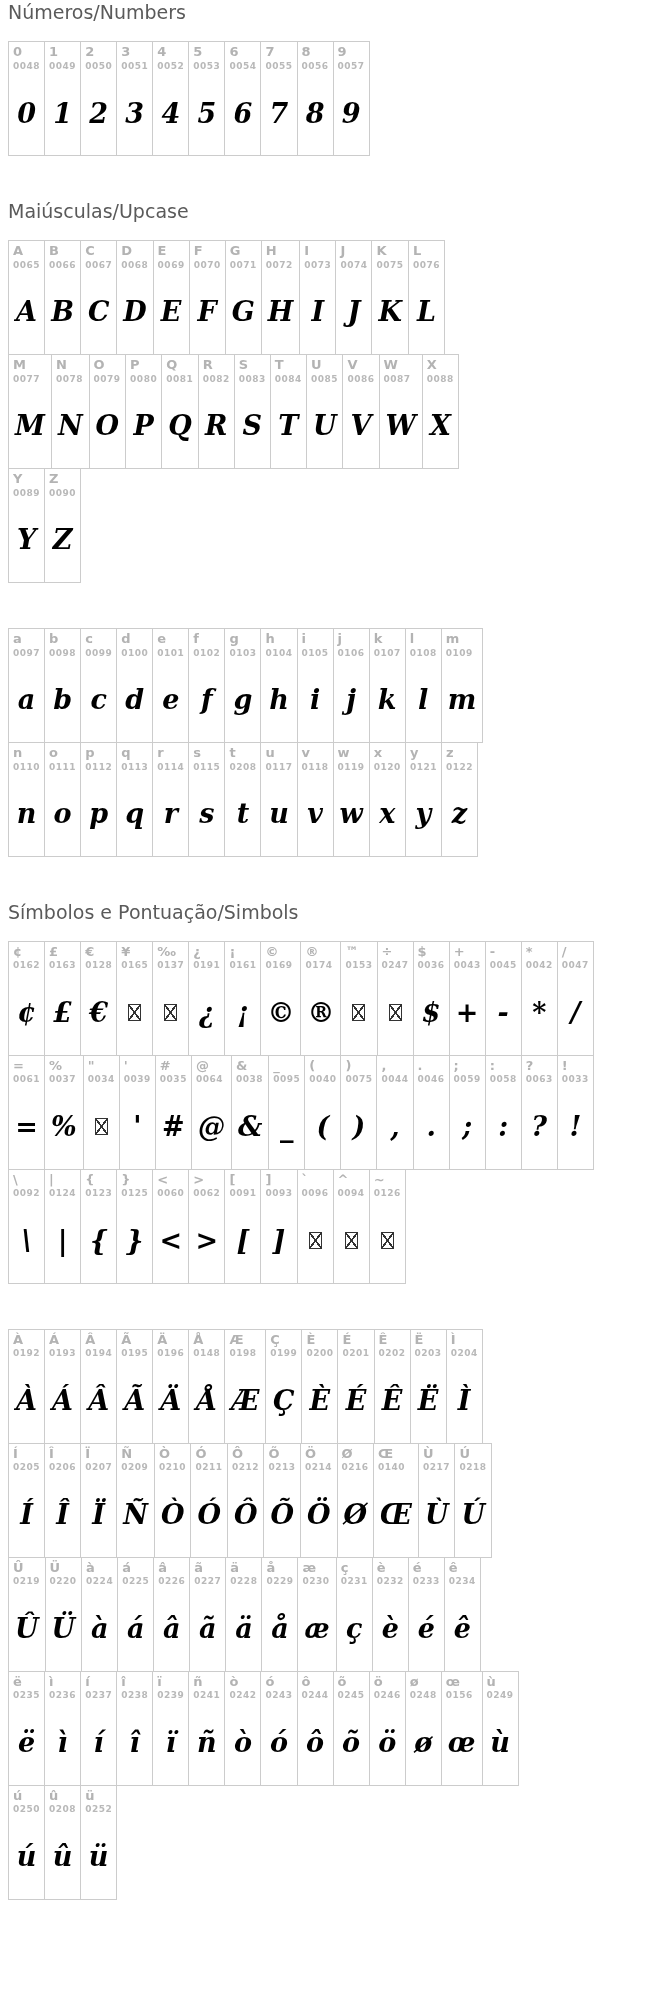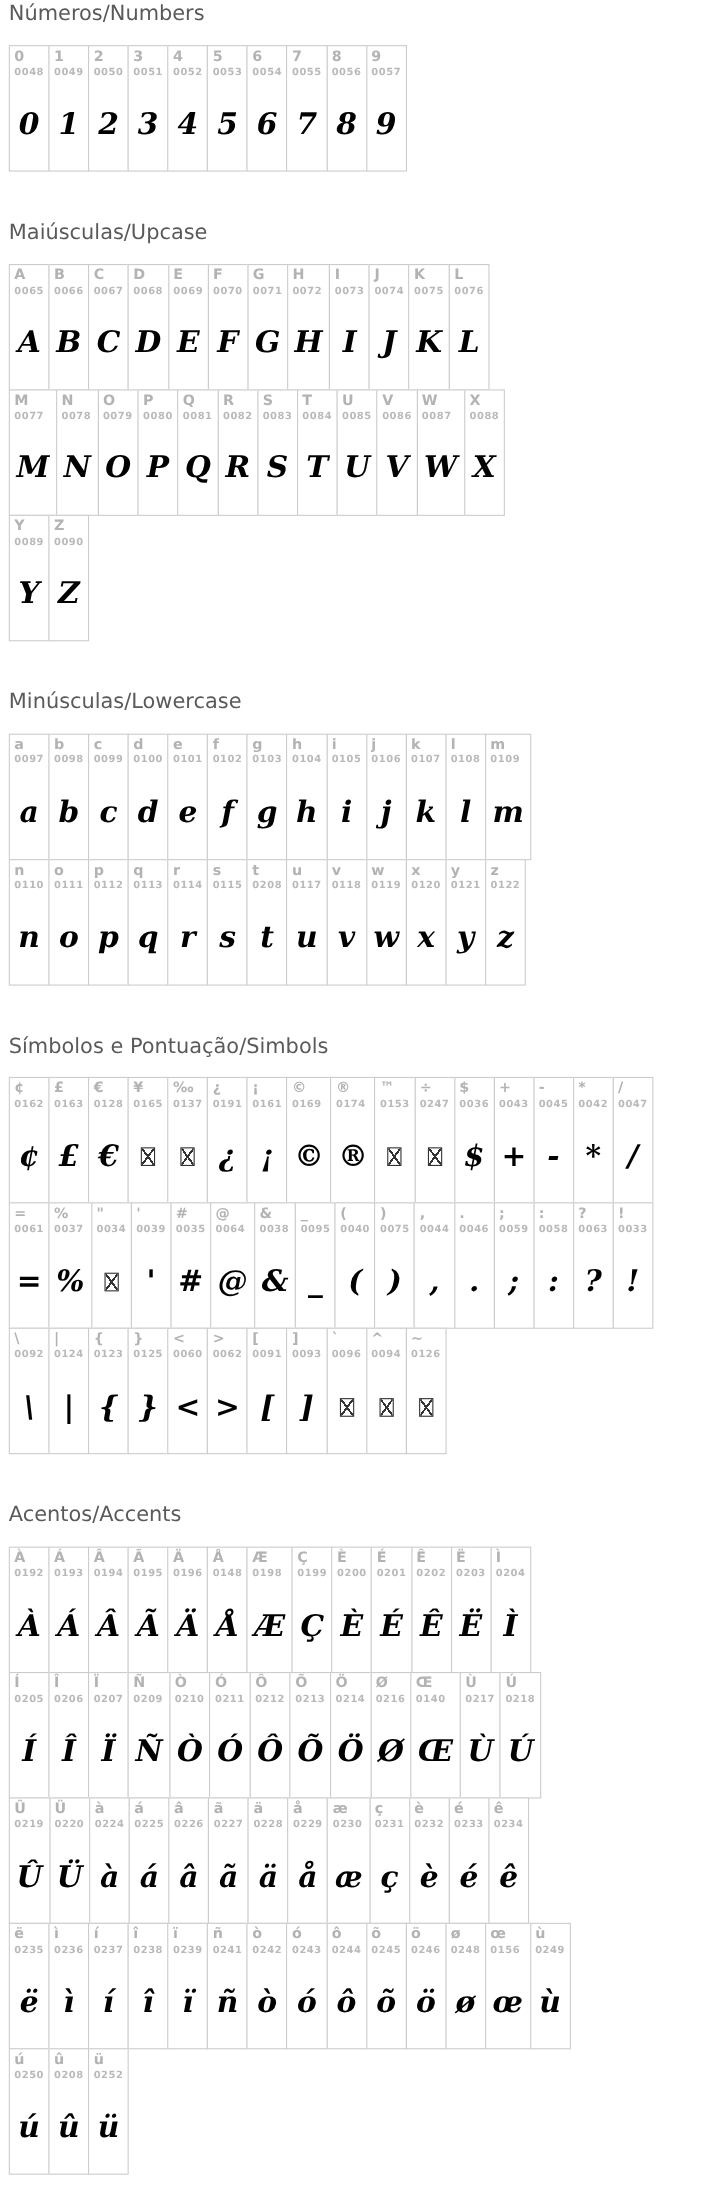--- a/index.html
+++ b/index.html
@@ -226,21 +226,20 @@
             <div class="glyph">Y</div>
           </div>
           <div class="cell">
             <div class="ref">Z</div>
             <div class="code">0090</div>
             <div class="glyph">Z</div>
           </div>
         </div>
       </div>
       <div class="section">
-        <div class="section-title">Minúsculas/Lowercase</div>
         <div class="glyph-row">
           <div class="cell">
             <div class="ref">a</div>
             <div class="code">0097</div>
             <div class="glyph">a</div>
           </div>
           <div class="cell">
             <div class="ref">b</div>
             <div class="code">0098</div>
             <div class="glyph">b</div>
@@ -603,21 +602,20 @@
           <div class="cell">
             <div class="ref">~</div>
             <div class="code">0126</div>
             <div class="glyph">
               <span class="tofu"></span>
             </div>
           </div>
         </div>
       </div>
       <div class="section">
-        <div class="section-title">Acentos/Accents</div>
         <div class="glyph-row">
           <div class="cell">
             <div class="ref">À</div>
             <div class="code">0192</div>
             <div class="glyph">À</div>
           </div>
           <div class="cell">
             <div class="ref">Á</div>
             <div class="code">0193</div>
             <div class="glyph">Á</div>

